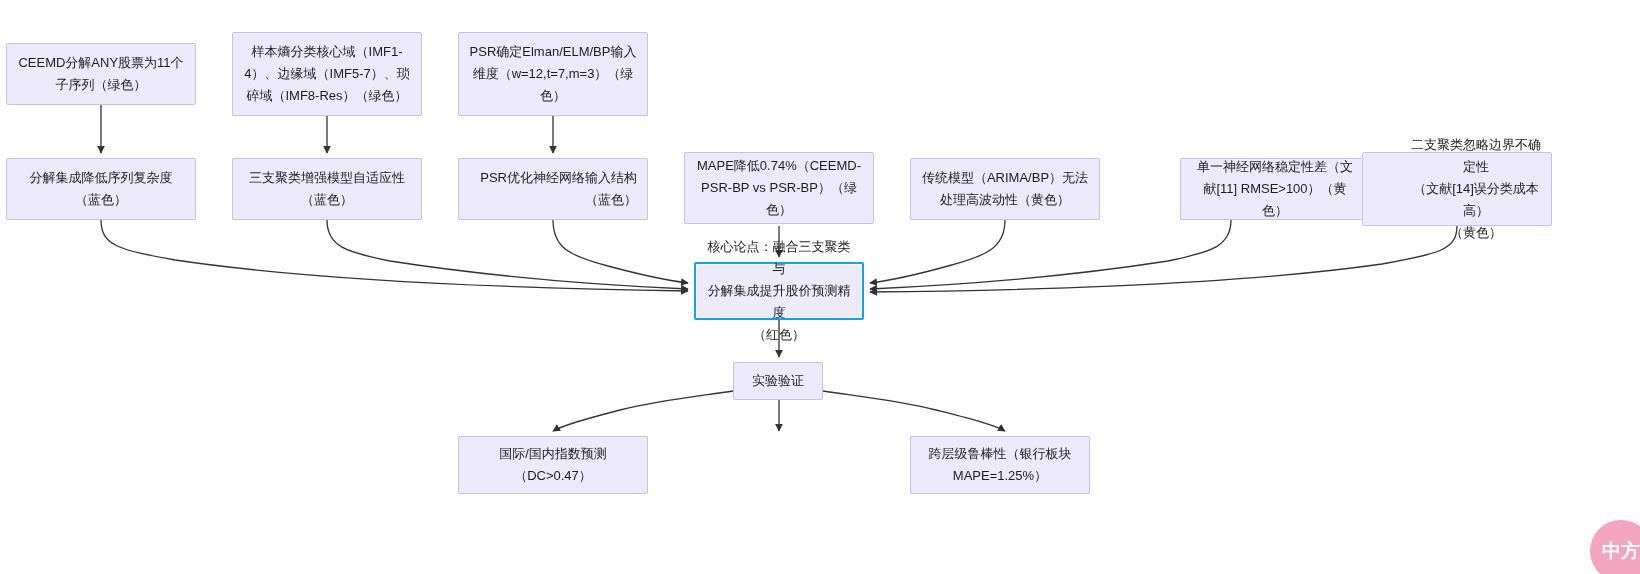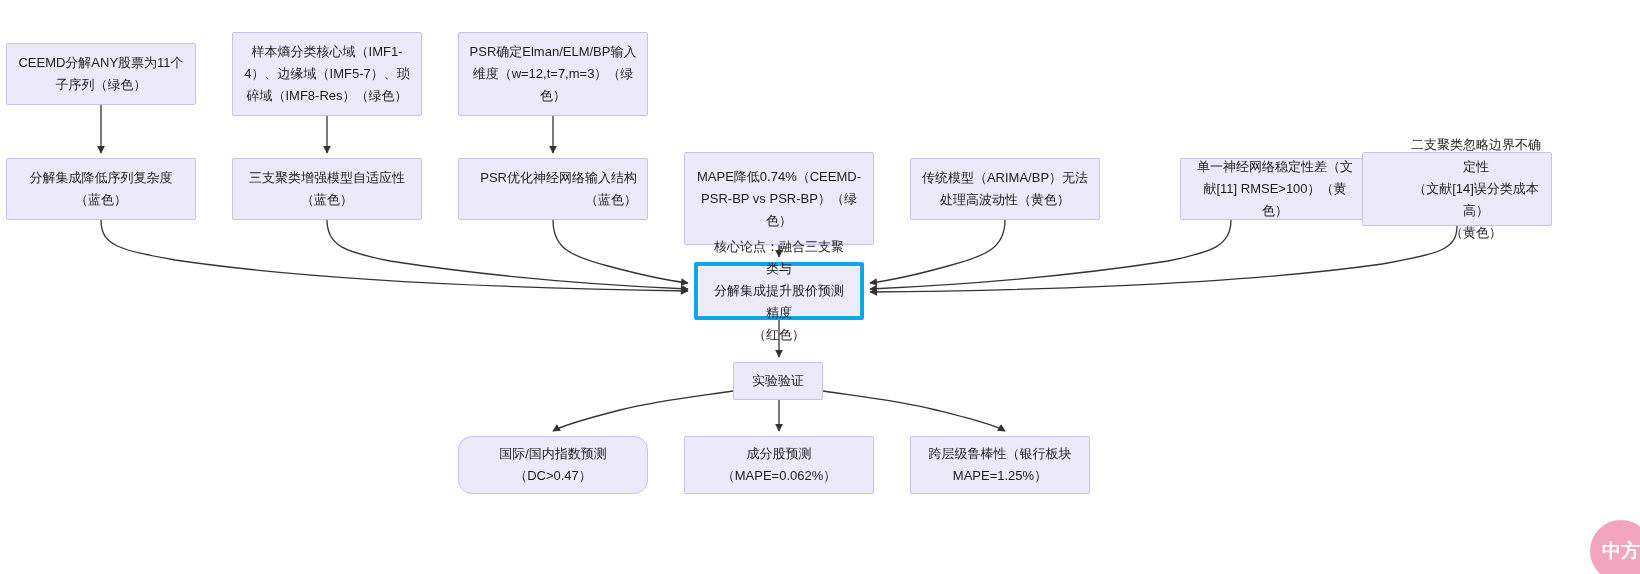--- a/index.html
+++ b/index.html
@@ -43,21 +43,21 @@
     font-size: 13px;
     line-height: 22px;
     padding: 4px 10px;
   }
   .node .label {
     display: block;
     width: 100%;
     white-space: pre-line;
   }
   .node.core {
-    border: 4px solid #0ea5e9;
+    border: 2px solid #0ea5e9;
     background: #EDEAFA;
     box-shadow: 0 0 0 1px #ffffff inset;
   }
   .watermark {
     position: absolute;
     width: 62px;
     height: 62px;
     border-radius: 50%;
     background: #F2A5BE;
     display: flex;
@@ -132,21 +132,21 @@
   <div class="node" style="left:232px; top:158px; width:190px; height:62px;">
     <span class="label">三支聚类增强模型自适应性
 （蓝色）</span>
   </div>
 
   <div class="node" style="left:458px; top:158px; width:190px; height:62px;text-align:right;">
     <span class="label">PSR优化神经网络输入结构
 （蓝色）</span>
   </div>
 
-  <div class="node" style="left:684px; top:152px; width:190px; height:93px;">
+  <div class="node" style="left:684px; top:152px; width:190px; height:72px;">
     <span class="label">MAPE降低0.74%（CEEMD-
 PSR-BP vs PSR-BP）（绿
 色）</span>
   </div>
 
   <div class="node" style="left:910px; top:158px; width:190px; height:62px;">
     <span class="label">传统模型（ARIMA/BP）无法
 处理高波动性（黄色）</span>
   </div>
 
@@ -164,29 +164,25 @@
   <div class="node core" style="left:694px; top:262px; width:170px; height:58px;">
     <span class="label">核心论点：融合三支聚类与
 分解集成提升股价预测精度
 （红色）</span>
   </div>
 
   <div class="node" style="left:733px; top:362px; width:90px; height:38px;">
     <span class="label">实验验证</span>
   </div>
 
-  <div class="node" style="left:458px; top:436px; width:190px; height:58px;border-radius:14px;">
+  <div class="node" style="left:458px; top:436px; width:190px; height:58px;">
     <span class="label">国际/国内指数预测
 （DC&gt;0.47）</span>
   </div>
 
-  <div class="node" style="left:684px; top:436px; width:190px; height:58px;">
-    <span class="label">成分股预测
-（MAPE=0.062%）</span>
-  </div>
 
   <div class="node" style="left:910px; top:436px; width:180px; height:58px;">
     <span class="label">跨层级鲁棒性（银行板块
 MAPE=1.25%）</span>
   </div>
 
   <div class="watermark" style="left:1590px; top:520px;">
     <span>中方</span>
   </div>
 

